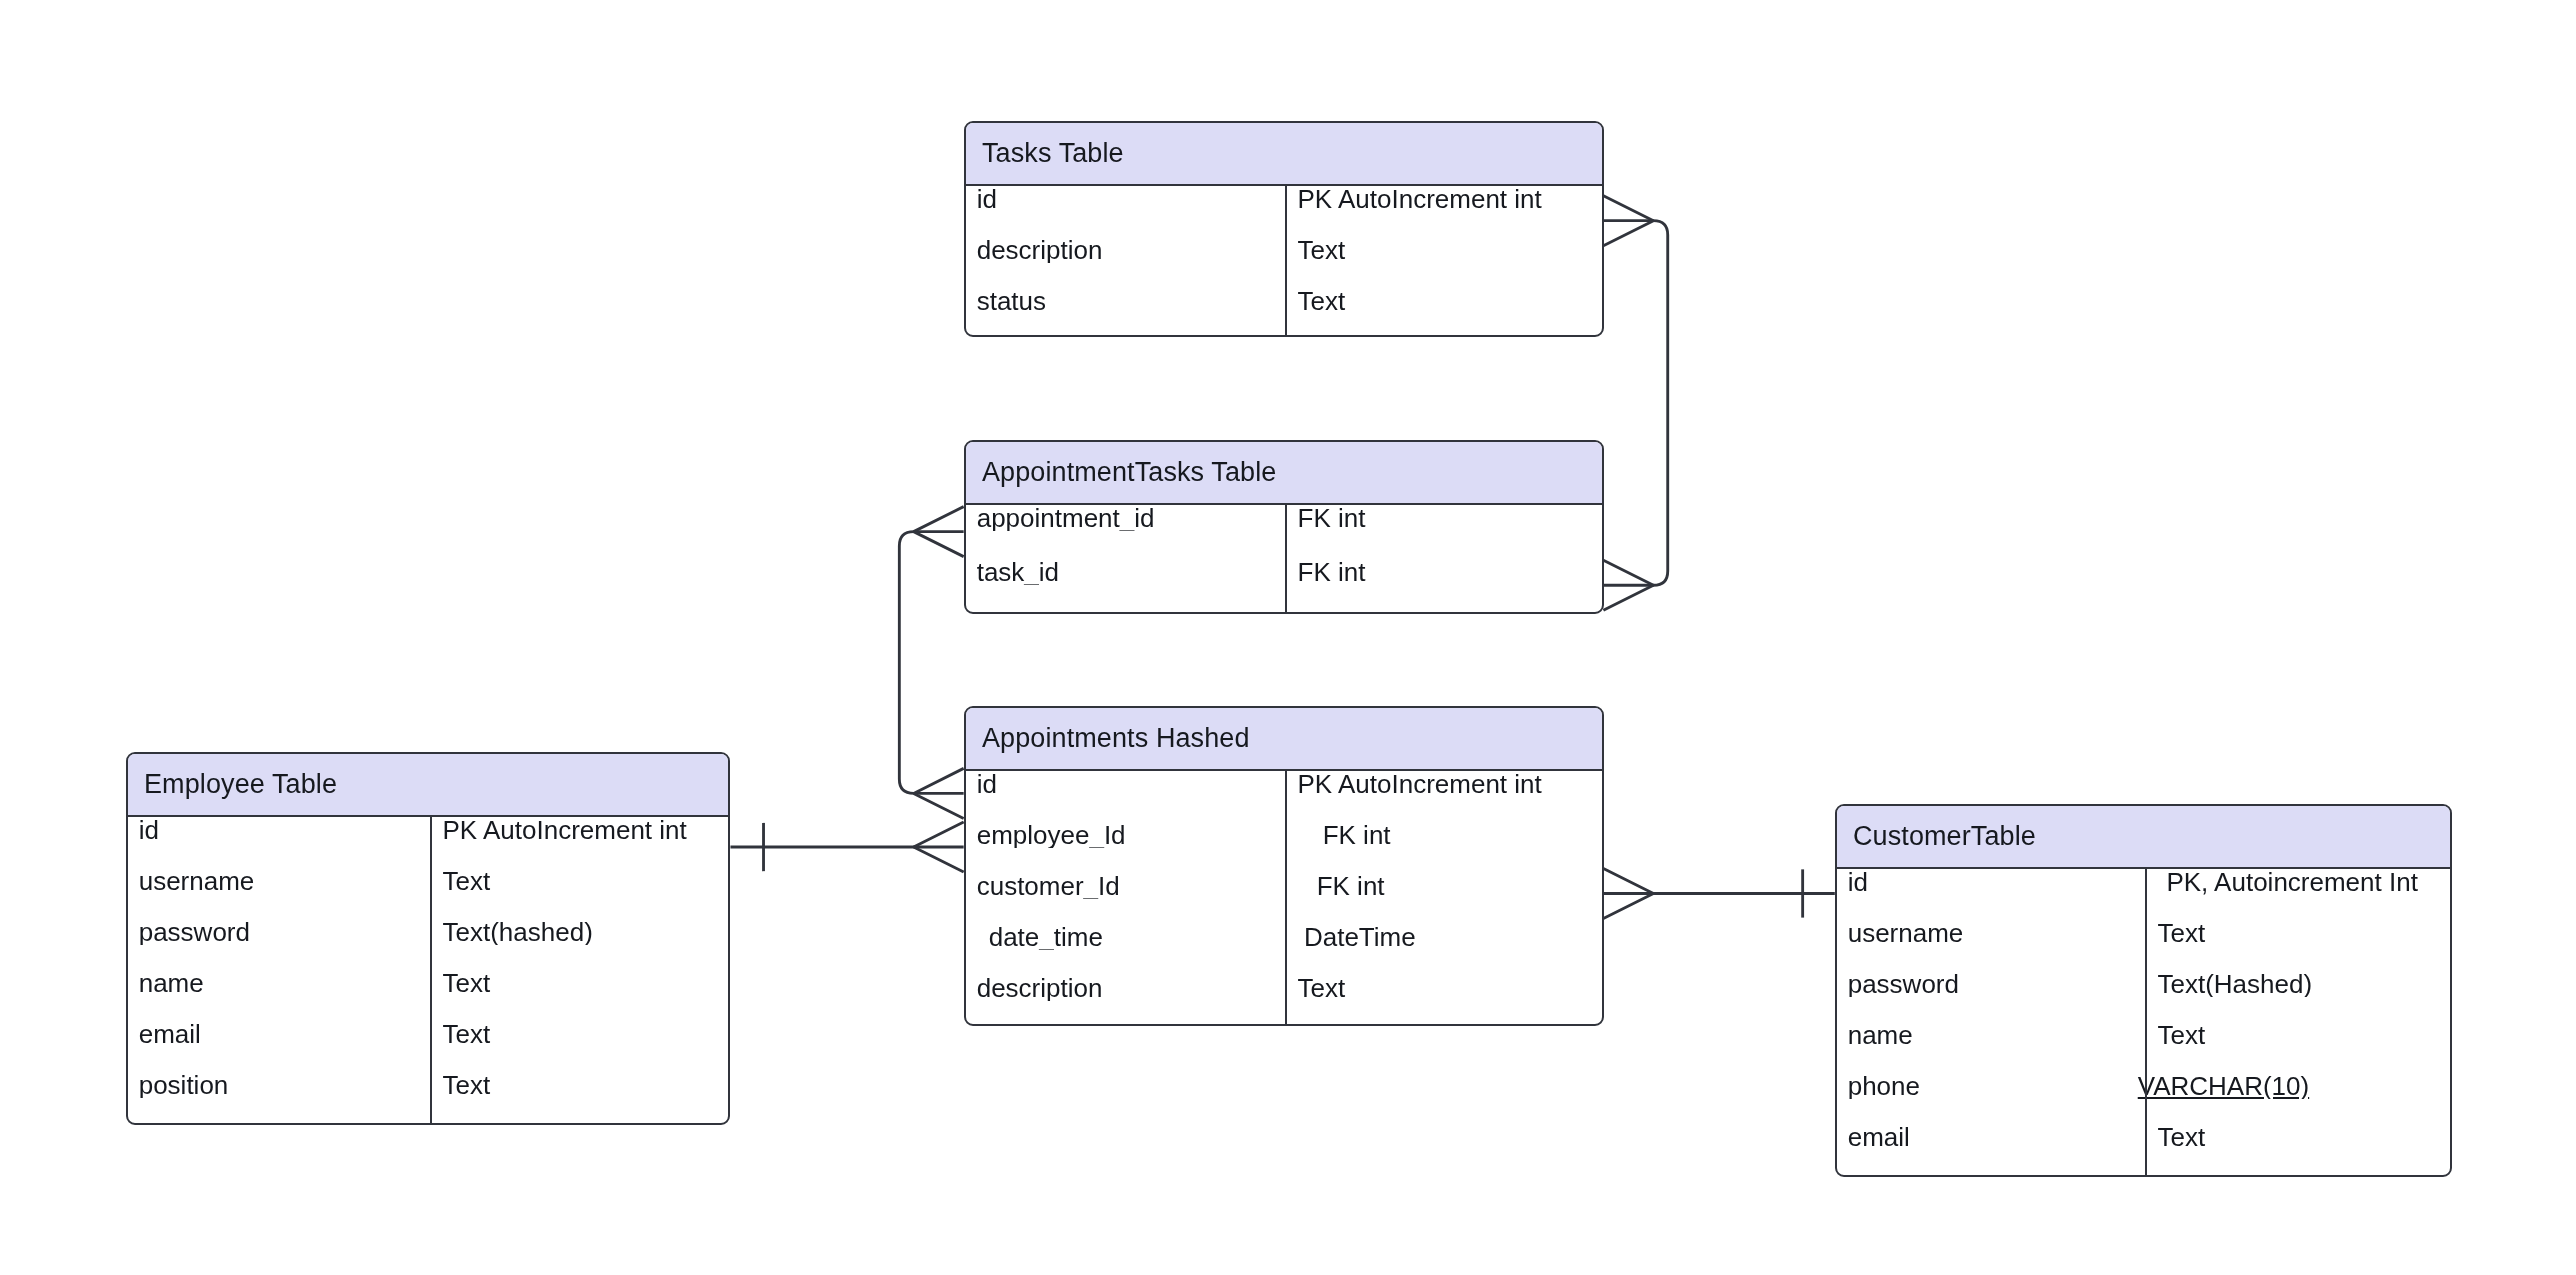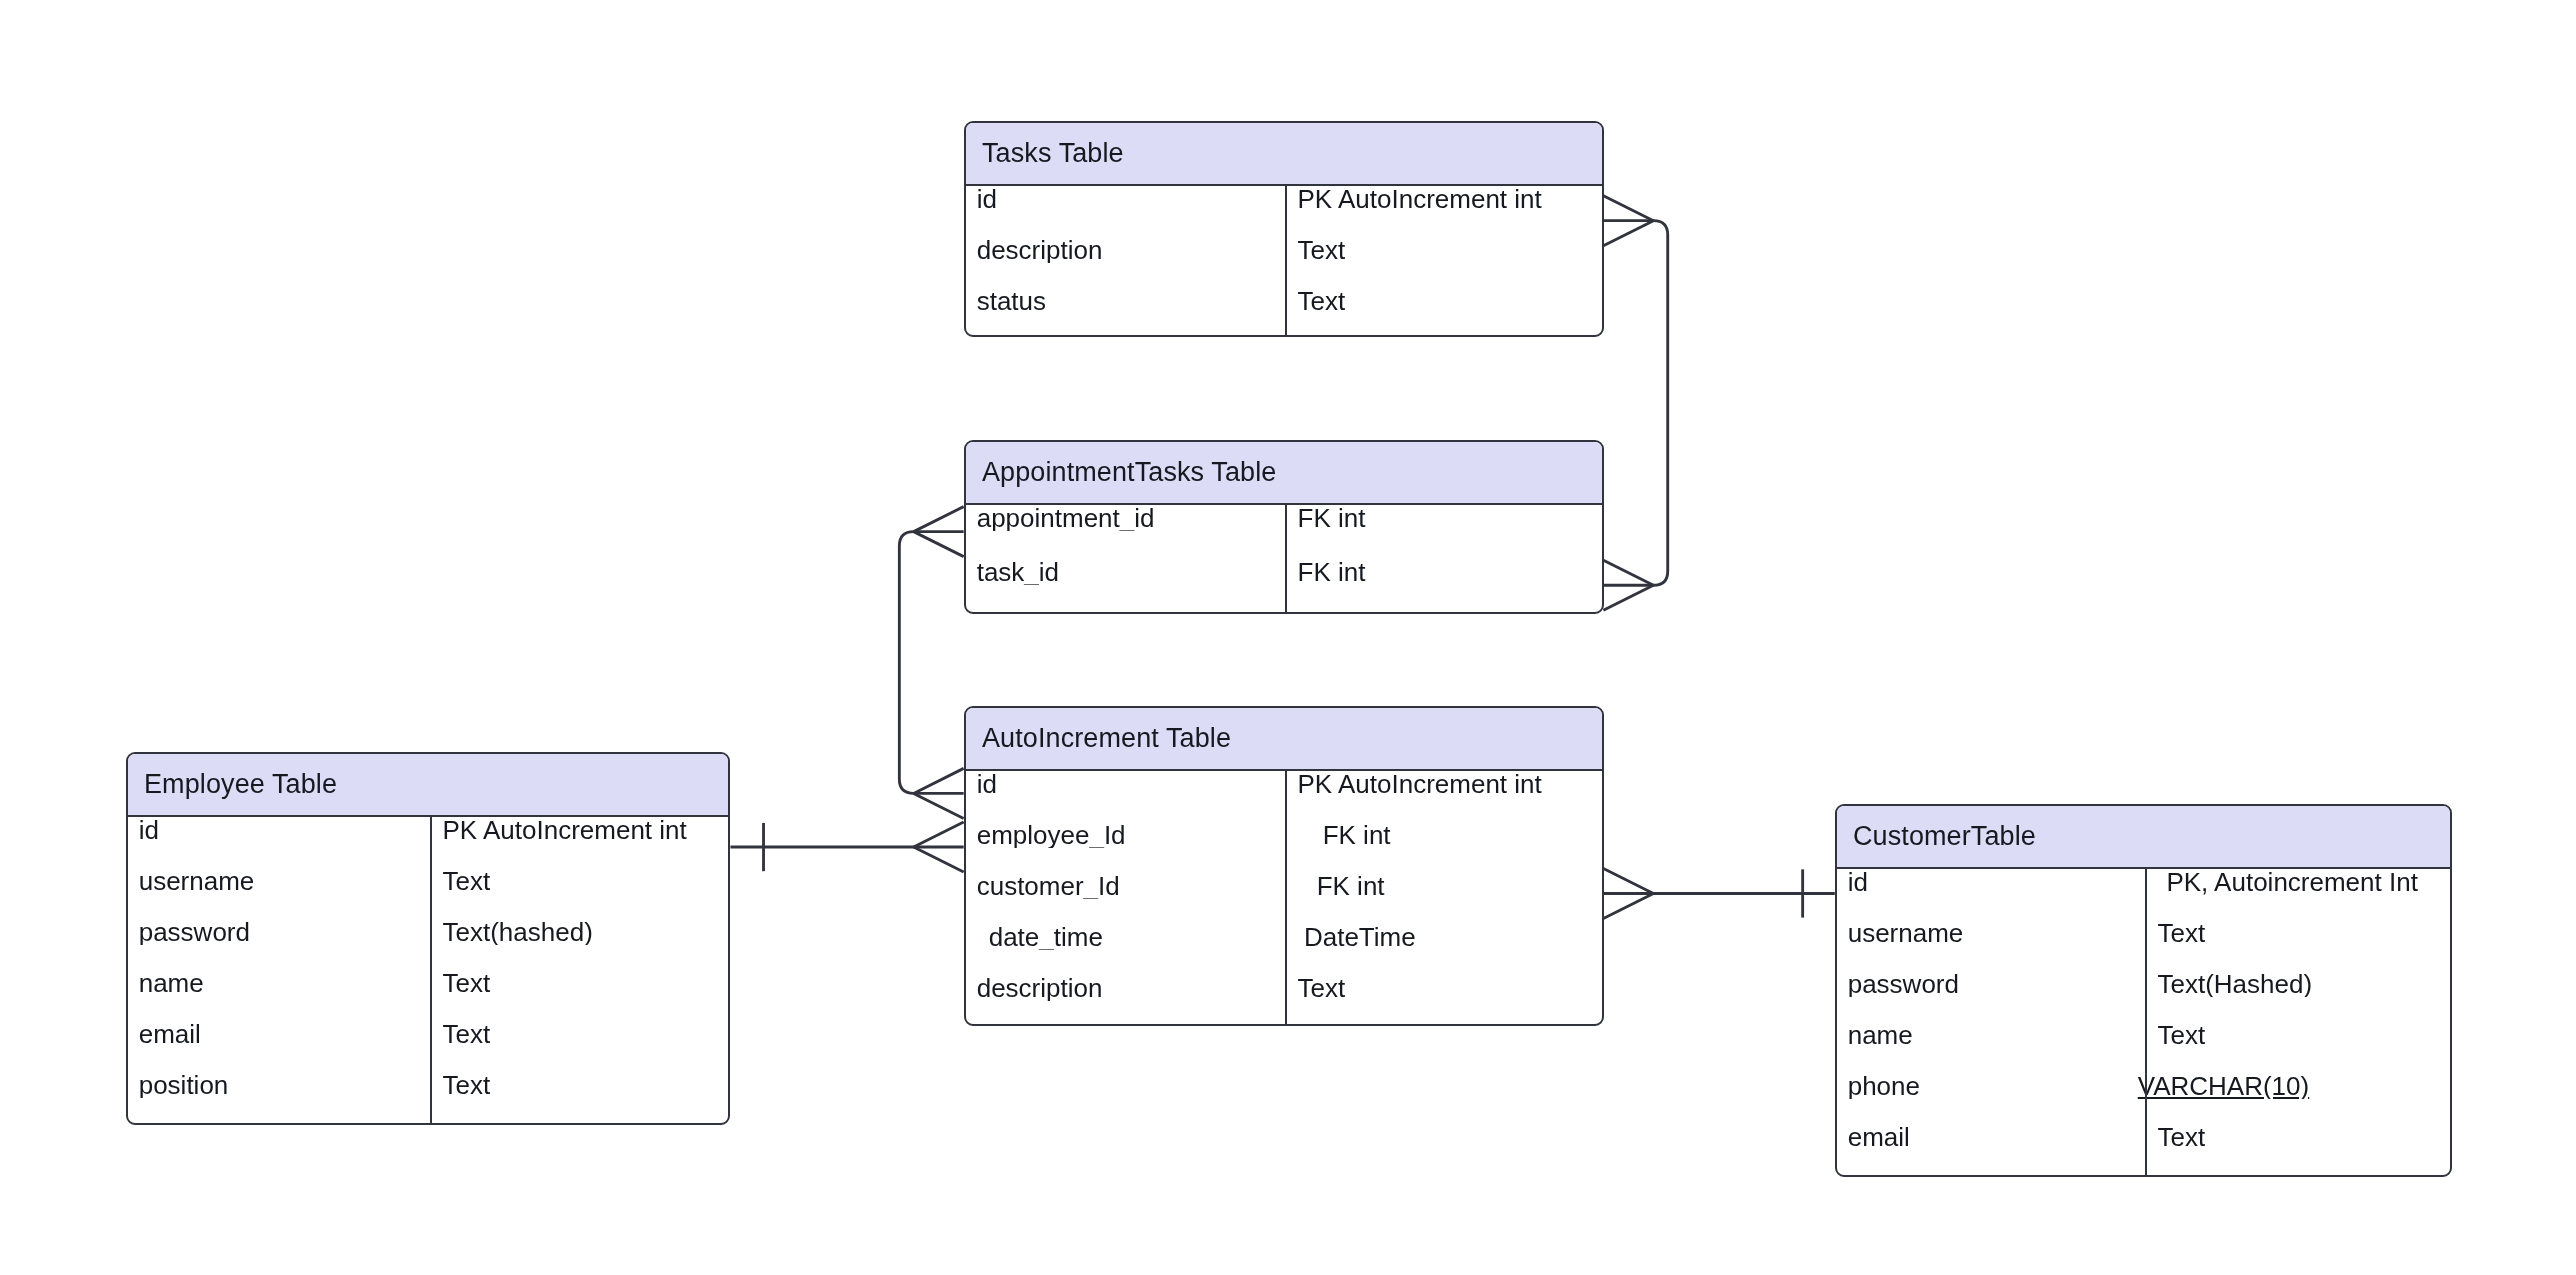--- a/index.html
+++ b/index.html
@@ -147,21 +147,21 @@
       </div>
       <div class="attr-row" style="height:54px;">
         <span class="attr-name" style="width:319px;">task_id</span>
         <span class="attr-type" style="width:316px;">FK int</span>
       </div>
     </div>
   </div>
 
   <div class="entity" style="left:964px; top:706px; width:640px;">
     <div class="entity-header" style="height:63px;">
-      <span class="entity-title">AutoIncrement Table</span>
+      <span class="entity-title">Appointments Hashed</span>
     </div>
     <div class="entity-body" style="height:253px;">
       <div class="col-divider" style="left:319px;"></div>
       <div class="attr-row" style="height:51px;">
         <span class="attr-name" style="width:319px;">id</span>
         <span class="attr-type" style="width:316px;">PK AutoIncrement int</span>
       </div>
       <div class="attr-row" style="height:51px;">
         <span class="attr-name" style="width:373px;">employee_Id</span>
         <span class="attr-type" style="width:316px;">FK int</span>

